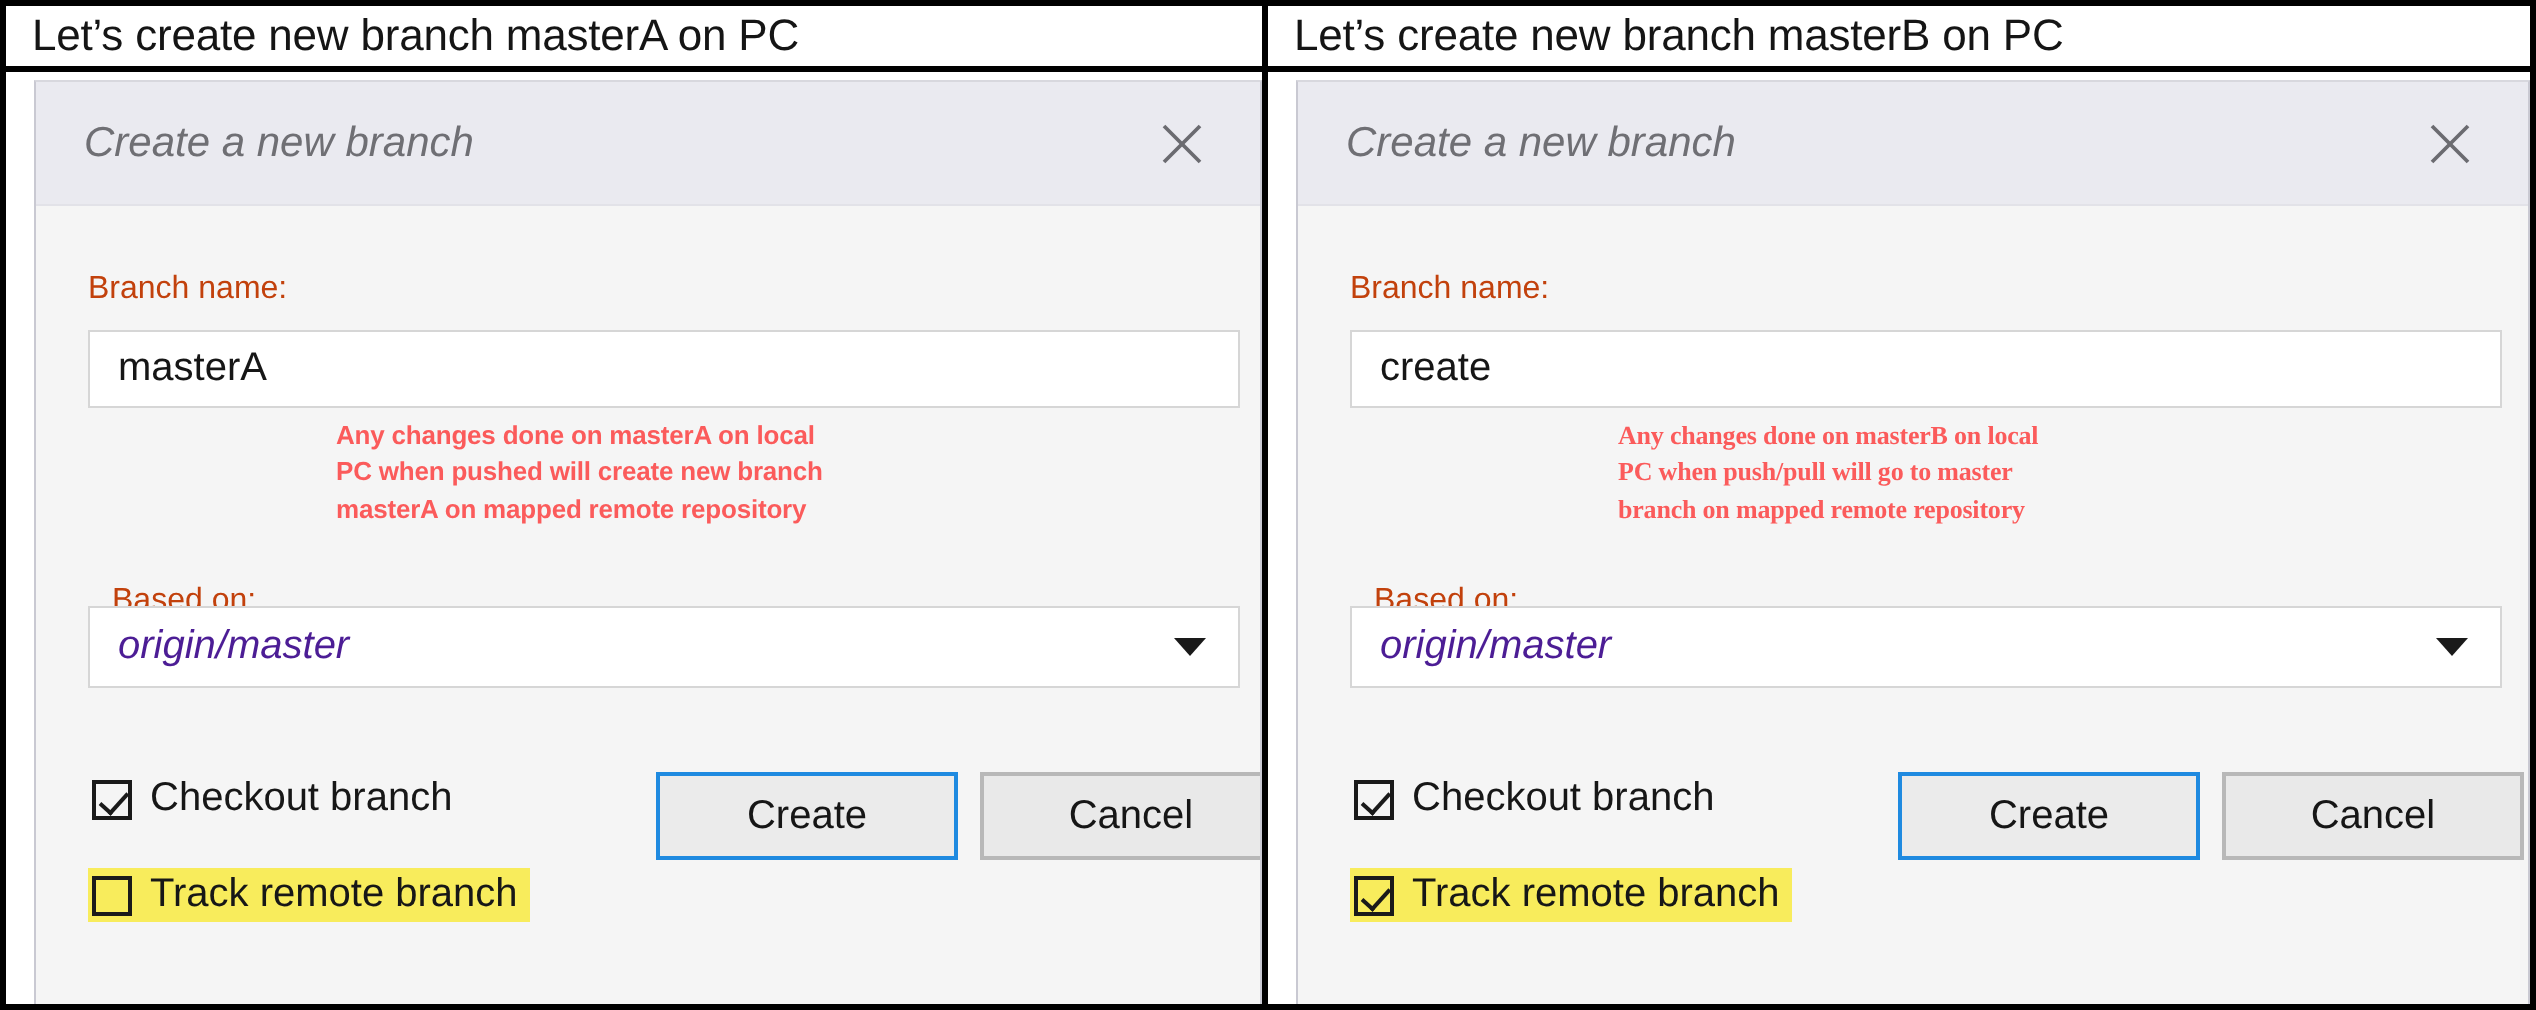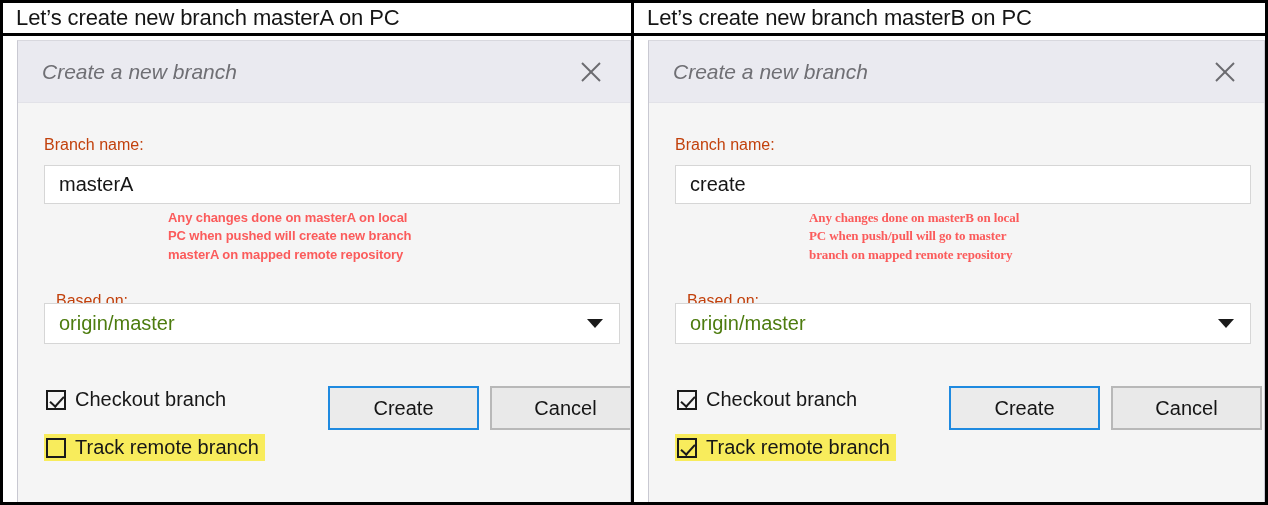--- a/index.html
+++ b/index.html
@@ -123,22 +123,23 @@
     top: 200px;
     width: 576px;
     height: 41px;
     background: #ffffff;
     border: 1px solid #d6d6d6;
     display: flex;
     align-items: center;
     justify-content: space-between;
     padding: 0 16px 0 14px;
     font-size: 20px;
-    color: #4d7c0f;
+    color: #4c1d95;
     cursor: pointer;
+    font-style: italic;
   }
   .combo-arrow {
     width: 0; height: 0;
     border-left: 8px solid transparent;
     border-right: 8px solid transparent;
     border-top: 9px solid #1a1a1a;
   }
 
   
   .annotation {

